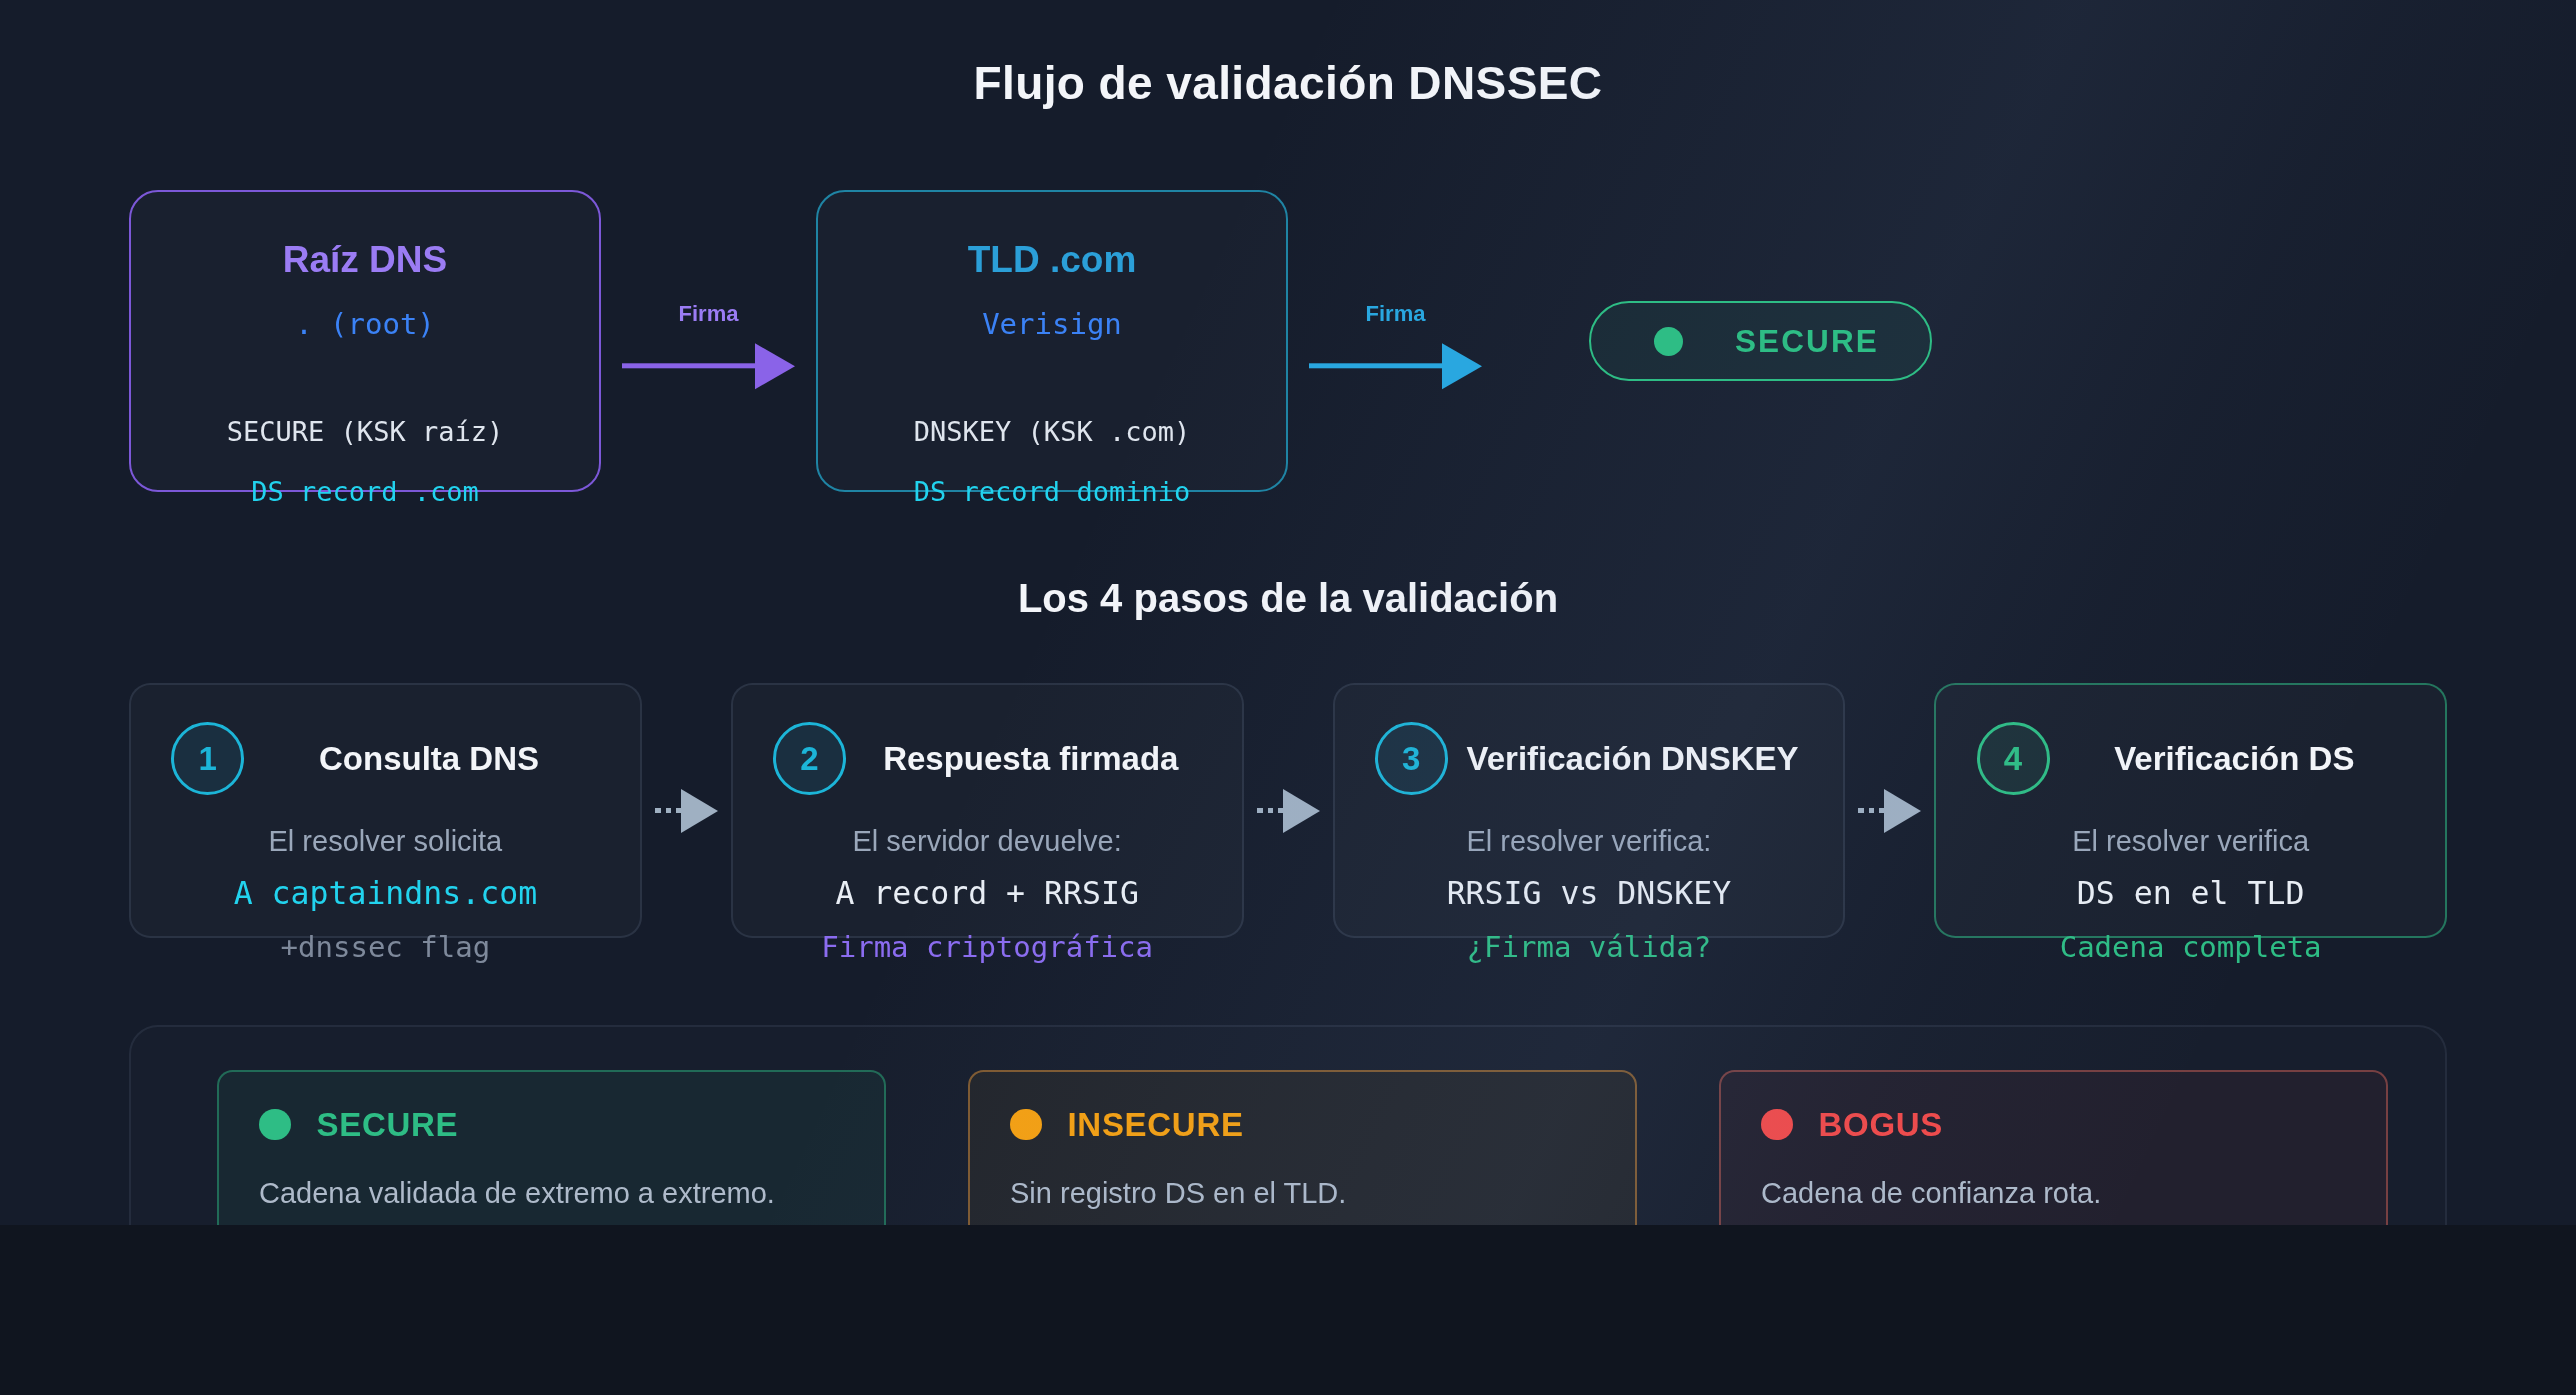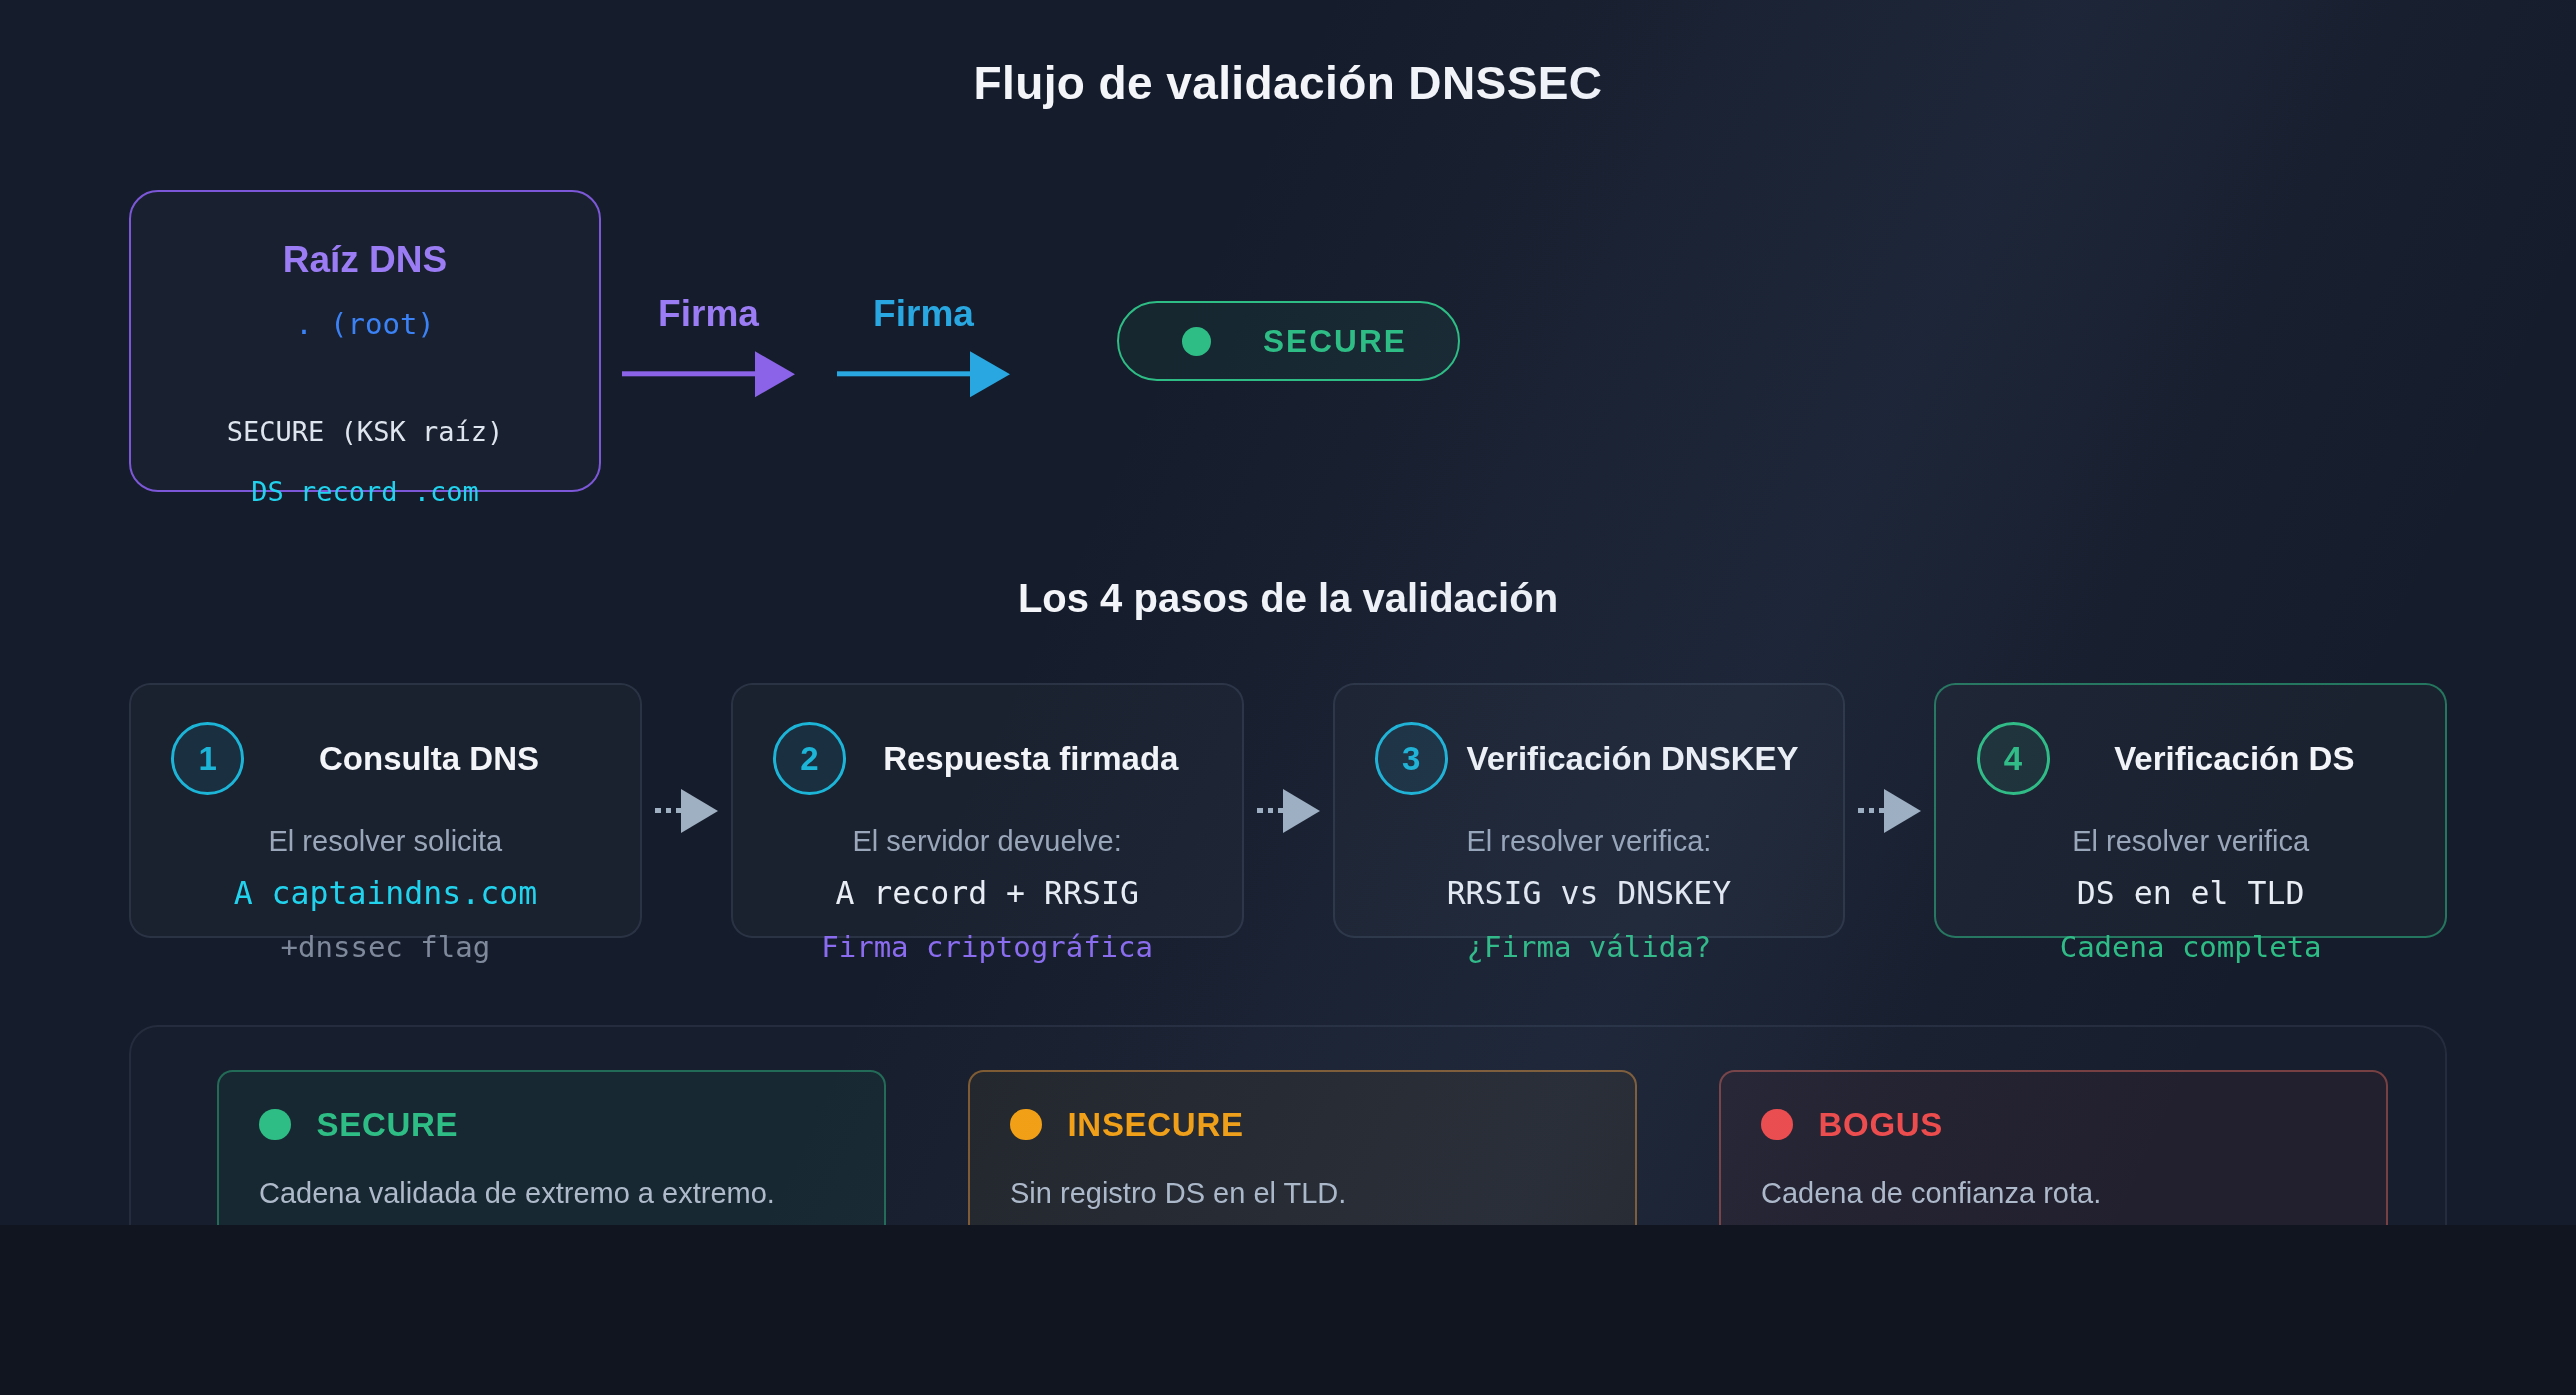--- a/index.html
+++ b/index.html
@@ -41,21 +41,21 @@
   .node-tld .node-title{color:#2b9fd8;}
   .node-domain .node-title{color:#26bd8b;}
   .node-sub{margin-top:26px;font-family:"DejaVu Sans Mono",monospace;font-size:29px;color:#3b82f6;}
   .node-divider{width:74%;height:1.4px;background:#33405a;margin-top:36px;}
   .node-line1{margin-top:39px;font-family:"DejaVu Sans Mono",monospace;font-size:27px;color:#dfe5ee;}
   .node-line2{margin-top:29px;font-family:"DejaVu Sans Mono",monospace;font-size:27px;}
   .node-root .node-line2,.node-tld .node-line2{color:#22d3ee;}
   .node-domain .node-line2{color:#2ebd85;}
 
   .chain-arrow{width:215px;flex:0 0 auto;display:flex;flex-direction:column;align-items:center;justify-content:center;transform:translateY(4.3px);}
-  .arrow-label{font-size:37px;font-weight:bold;margin-bottom:15.7px;}
+  .arrow-label{font-size:22px;font-weight:bold;margin-bottom:15.7px;}
   .arrow-shaft{display:flex;align-items:center;}
   .arrow-line{width:133px;height:5px;}
   .arrow-head{width:0;height:0;border-top:23.6px solid transparent;border-bottom:23.6px solid transparent;}
   .arrow-purple .arrow-label{color:#9b7cf4;}
   .arrow-purple .arrow-line{background:#8a63e8;}
   .arrow-purple .arrow-head{border-left:40px solid #8a63e8;}
   .arrow-blue .arrow-label{color:#29a7e0;}
   .arrow-blue .arrow-line{background:#29a7e0;}
   .arrow-blue .arrow-head{border-left:40px solid #29a7e0;}
 
@@ -142,20 +142,27 @@
     </div>
 
     <div class="chain-arrow arrow-purple">
       <div class="arrow-label">Firma</div>
       <div class="arrow-shaft">
         <div class="arrow-line"></div>
         <div class="arrow-head"></div>
       </div>
     </div>
 
+    <div class="chain-node node-tld">
+      <div class="node-title">TLD .com</div>
+      <div class="node-sub">Verisign</div>
+      <div class="node-divider"></div>
+      <div class="node-line1">DNSKEY (KSK .com)</div>
+      <div class="node-line2">DS record dominio</div>
+    </div>
 
     <div class="chain-arrow arrow-blue">
       <div class="arrow-label">Firma</div>
       <div class="arrow-shaft">
         <div class="arrow-line"></div>
         <div class="arrow-head"></div>
       </div>
     </div>
 
 

